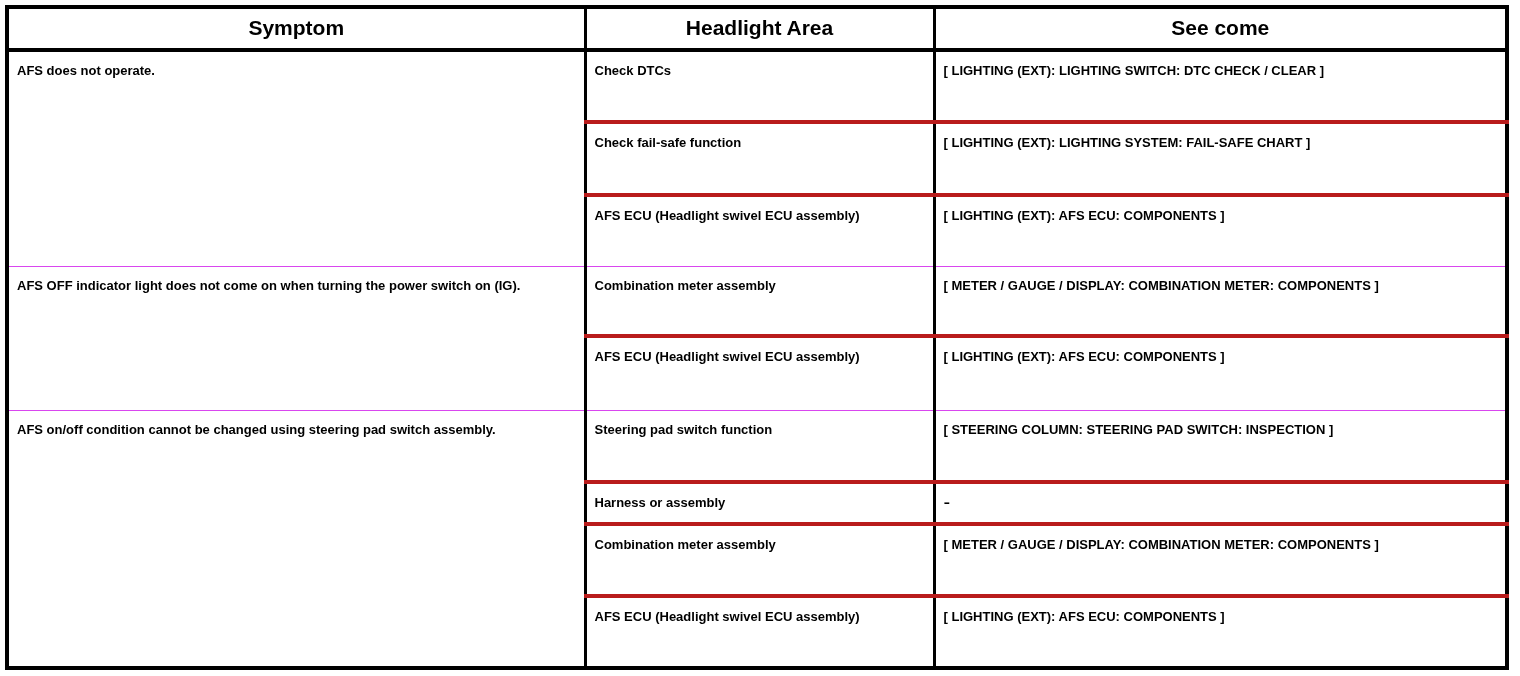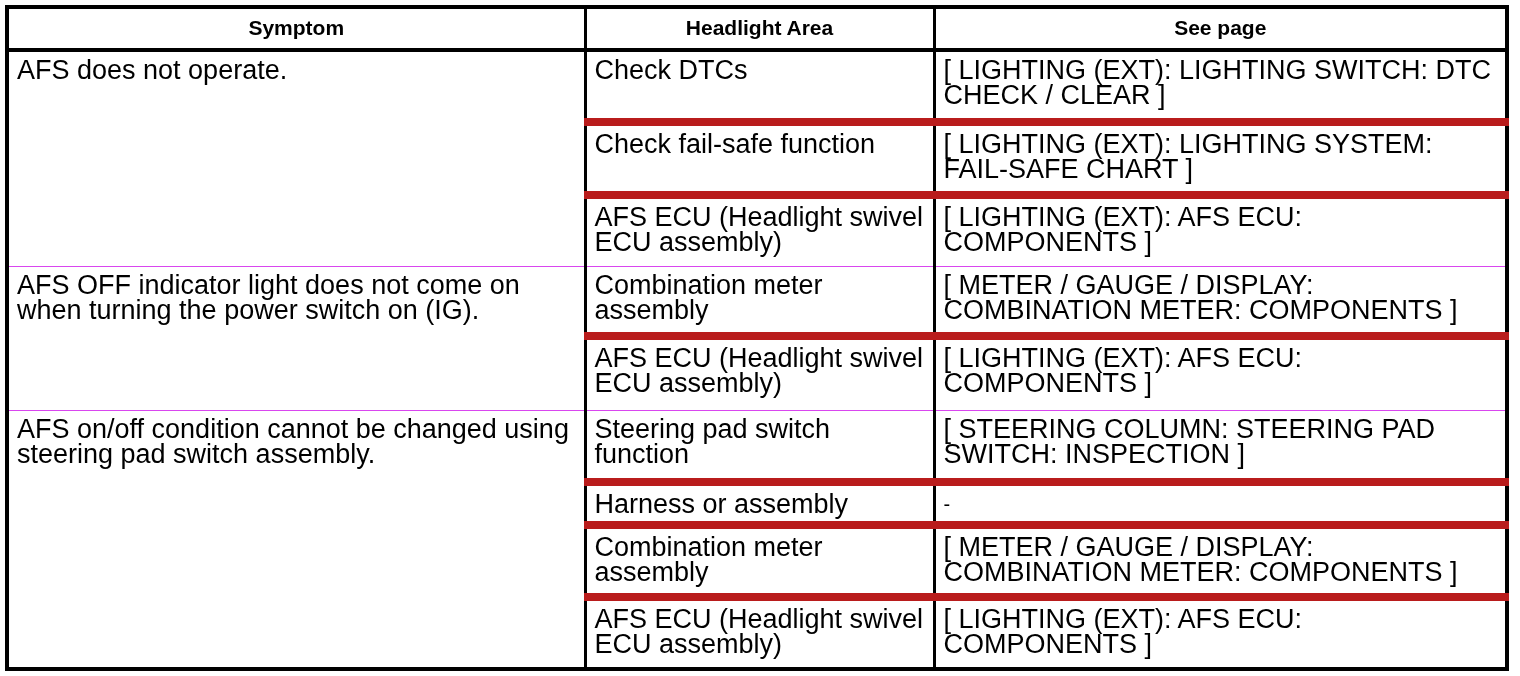--- a/index.html
+++ b/index.html
@@ -21,23 +21,23 @@
   }
   table.symptom-table col.c-symptom{width:578px;}
   table.symptom-table col.c-area{width:349px;}
   table.symptom-table col.c-page{width:573px;}
 
   
   table.symptom-table td,
   table.symptom-table th{
     vertical-align:top;
     padding:6px 8px 4px 8px;
-    font-size:27px;
+    font-size:13px;
     line-height:25px;
-    font-weight:normal;
+    font-weight:bold;
     text-align:left;
     box-sizing:border-box;
     overflow:hidden;
   }
 
   
   table.symptom-table{
     border-left:4px solid #000;
     border-right:4px solid #000;
     border-top:4px solid #000;
@@ -58,21 +58,21 @@
     padding-bottom:6px;
     border-bottom:4px solid #000;
     height:43px;
   }
 
   
   tr.group-start > td{border-top:1px solid #d946ef;}
   tr.first-group-row > td{border-top:0;}
 
   
-  tr.sub-row > td{border-top:8px solid #b91c1c;}
+  tr.sub-row > td{border-top:4px solid #b91c1c;}
 
   
   td.col-symptom{
     vertical-align:middle;
     font-size:21px;
     line-height:28px;
     padding-left:10px;
     padding-right:10px;
   }
 
@@ -105,21 +105,21 @@
     <colgroup>
       <col class="c-symptom">
       <col class="c-area">
       <col class="c-page">
     </colgroup>
 
     <thead>
       <tr class="header-row">
         <th class="col-symptom">Symptom</th>
         <th class="col-area">Headlight Area</th>
-        <th class="col-page">See page</th>
+        <th class="col-page">See come</th>
       </tr>
     </thead>
 
     <tbody>
 
       <tr class="group-start first-group-row" style="height: 72px;">
         <td class="col-symptom" rowspan="3">AFS does not operate.</td>
         <td class="col-area">Check DTCs</td>
         <td class="col-page">[ LIGHTING (EXT): LIGHTING SWITCH: DTC CHECK / CLEAR ]</td>
       </tr>

